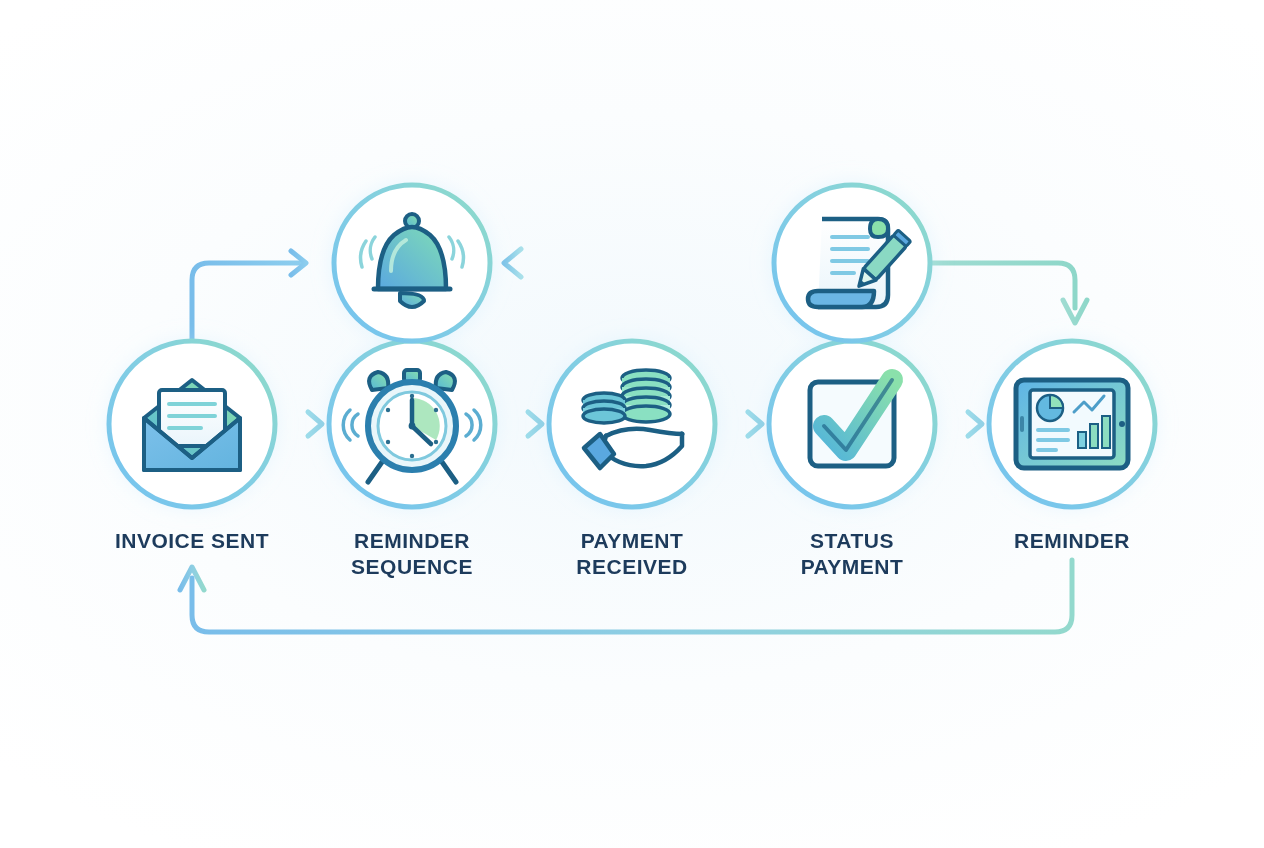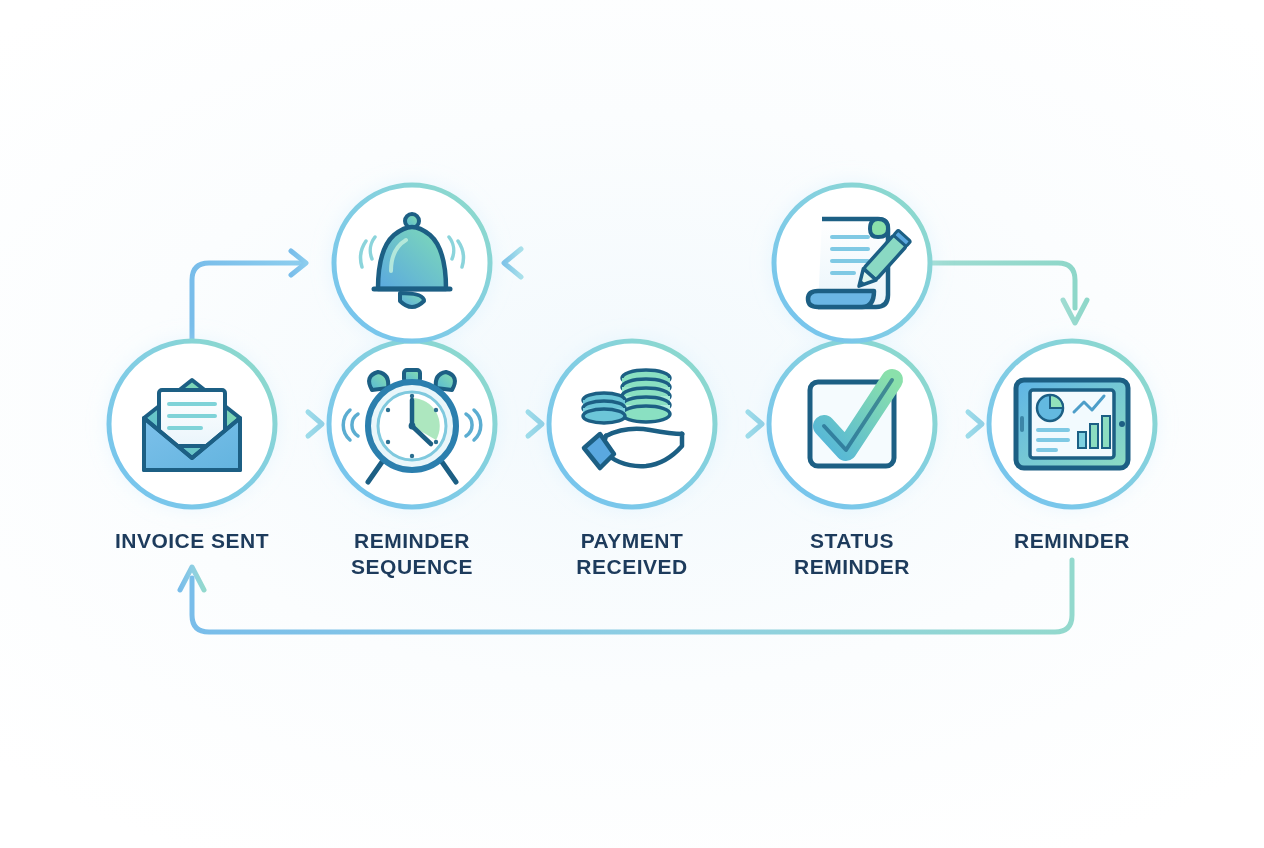--- a/index.html
+++ b/index.html
@@ -293,16 +293,16 @@
       </g>
     </g>
   </svg>
 
   <div class="label" style="left:192px;top:528px;">INVOICE SENT</div>
   <div class="label" style="left:412px;top:528px;">REMINDER
 SEQUENCE</div>
   <div class="label" style="left:632px;top:528px;">PAYMENT
 RECEIVED</div>
   <div class="label" style="left:852px;top:528px;">STATUS
-REMINDER</div>
+PAYMENT</div>
   <div class="label" style="left:1072px;top:528px;">REMINDER</div>
 
 </div>
 
 </body></html>

